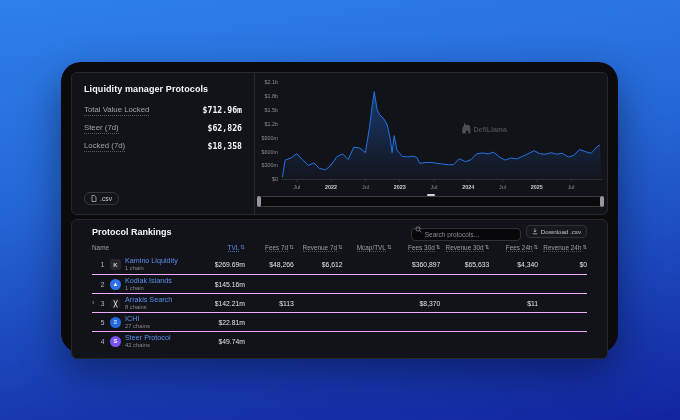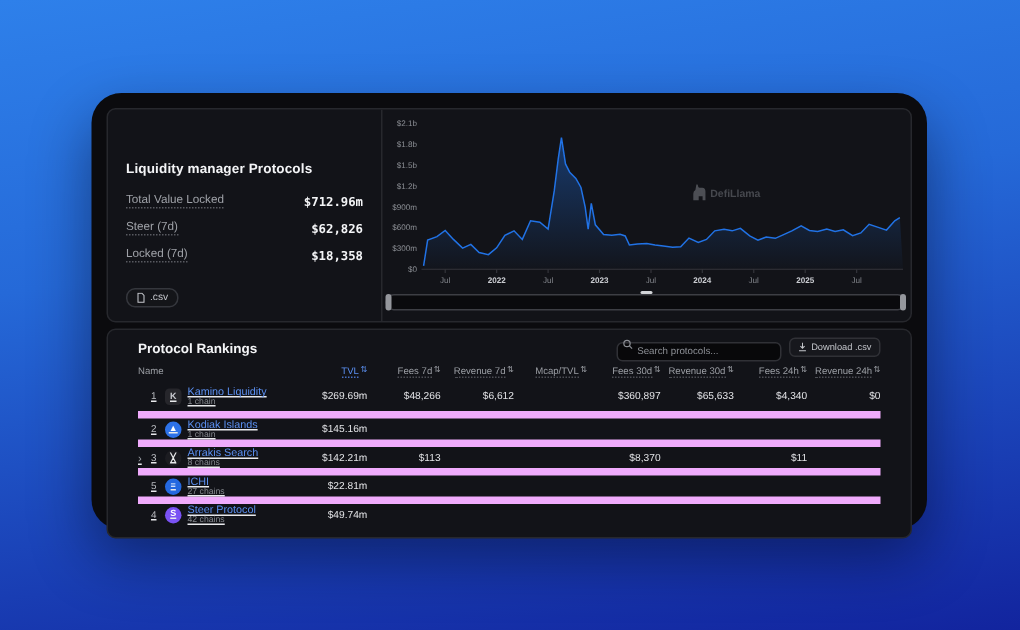--- a/index.html
+++ b/index.html
@@ -9,23 +9,23 @@
     background:linear-gradient(172deg, var(--bg-top,#2e80ea) 0%, #2569d8 38%, var(--bg-bottom,#12249e) 100%);
     position:relative; color:#e8e9ec;
   }
   .card {
     position:absolute; left:61px; top:62px; width:557px; height:291px;
     background:#0b0b0e; border-radius:20px; padding:10px 10px 5px;
     box-shadow:0 18px 40px rgba(0,0,20,.45);
   }
   .top-row { display:flex; height:143px; border:1px solid #27282d; border-radius:6px; background:#121318; overflow:hidden; }
   .summary-panel { width:183px; border-right:1px solid #27282d; position:relative; padding:11px 12px; }
-  .panel-title { font-size:9px; font-weight:700; color:#f4f5f7; letter-spacing:.1px;margin-top:23px; }
+  .panel-title { font-size:9px; font-weight:700; color:#f4f5f7; letter-spacing:.1px; }
   .stats { margin-top:11px; display:flex; flex-direction:column; gap:7px; }
-  .stat-row { display:flex; justify-content:space-between; align-items:flex-end; }
+  .stat-row { display:flex; justify-content:space-between; align-items:flex-start; }
   .stat-label { font-size:7.8px; color:#9fa2a8; border-bottom:1px dotted #585a60; padding-bottom:1px; }
   .stat-value { font-family:"DejaVu Sans Mono", monospace; font-size:8.2px; font-weight:700; color:#f4f5f7; }
   .csv-btn {
     position:absolute; left:12px; bottom:9px; display:inline-flex; align-items:center; gap:3px;
     background:#141519; border:1px solid #35373d; border-radius:6px; color:#c6c8cd;
     font-size:6.8px; padding:2px 6px; font-family:inherit; cursor:pointer;
   }
   .chart-panel { flex:1; position:relative; }
   .chart-panel svg { position:absolute; left:0; top:0; }
   svg text { font-family:"Liberation Sans", sans-serif; }
@@ -54,24 +54,24 @@
   }
   .thead, .trow { display:grid; grid-template-columns:104px repeat(8, 1fr); align-items:center; }
   .thead { height:14px; }
   .hcell { display:flex; justify-content:flex-end; align-items:center; gap:1px; font-size:6.4px; color:#9b9ea4; cursor:pointer; }
   .hcell .hlabel { border-bottom:1px dotted #4c4e54; padding-bottom:.5px; }
   .hcell.first { justify-content:flex-start; cursor:default; }
   .hcell.first .hlabel { border-bottom:none; }
   .hcell.active { color:#5b8ff0; }
   .hcell.active .hlabel { border-bottom-color:#476fc0; }
   .sort-ic { font-size:5.5px; line-height:1; }
-  .trow { height:19px; border-top:5px solid #f0abfc; cursor:pointer; }
+  .trow { height:19px; border-top:1px solid #f0abfc; cursor:pointer; }
   .trow:first-child { border-top:none; }
   .cell.num { text-align:right; font-size:6.8px; color:#e2e3e6; }
-  .name-cell { display:flex; align-items:center;text-decoration:underline; }
+  .name-cell { display:flex; align-items:center; }
   .caret { width:6px; font-size:7.5px; color:#9b9ea4; line-height:1; }
   .rank { width:9px; font-size:6.6px; color:#b9bbc0; text-align:center; }
   .picon { width:11px; height:11px; margin:0 4px 0 3px; display:inline-flex; align-items:center; justify-content:center; font-size:6px; font-weight:700; flex:none; }
   .nm { display:flex; flex-direction:column; line-height:1.15; }
   .pname { font-size:7.2px; color:#5b8ff0; text-decoration:none; }
   .chains { font-size:5.8px; color:#85888e; }
 </style>
 </head>
 <body>
 

